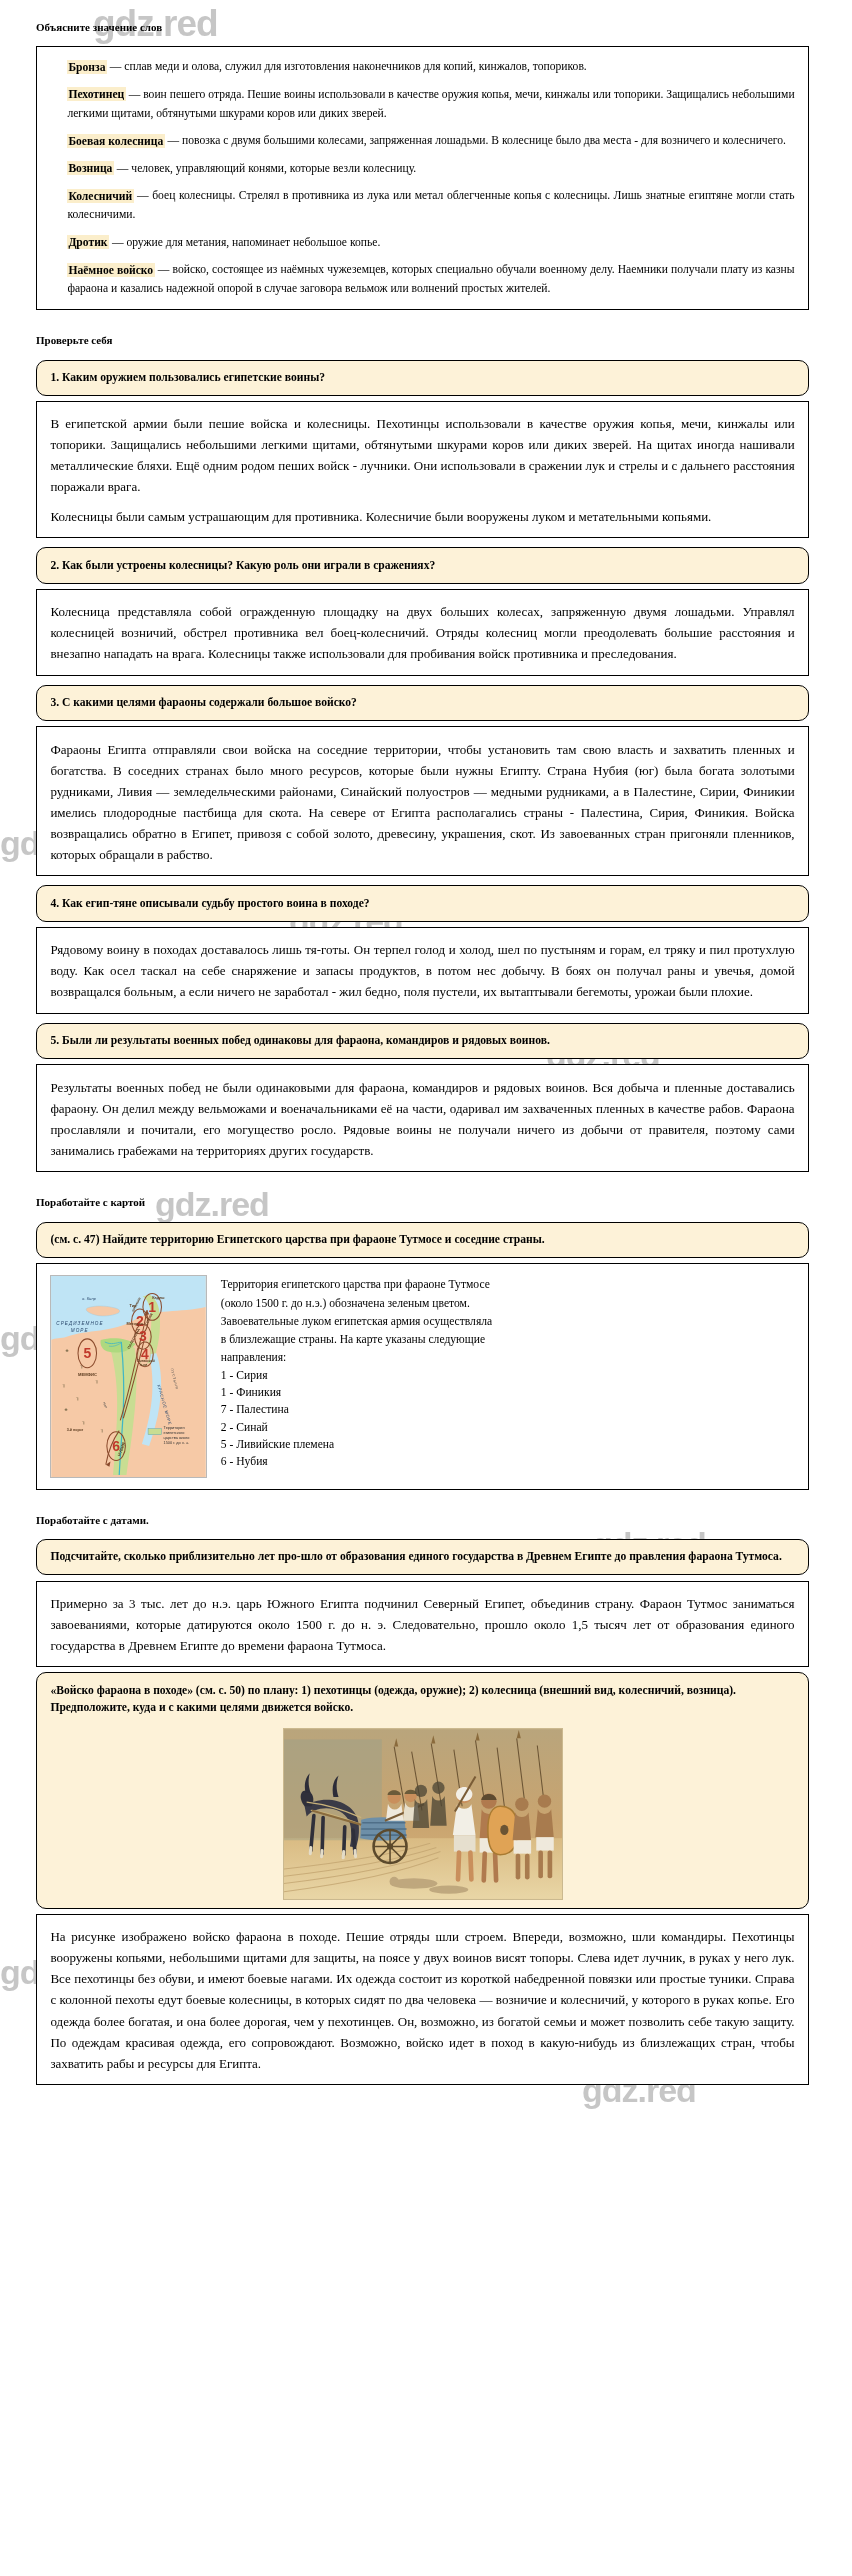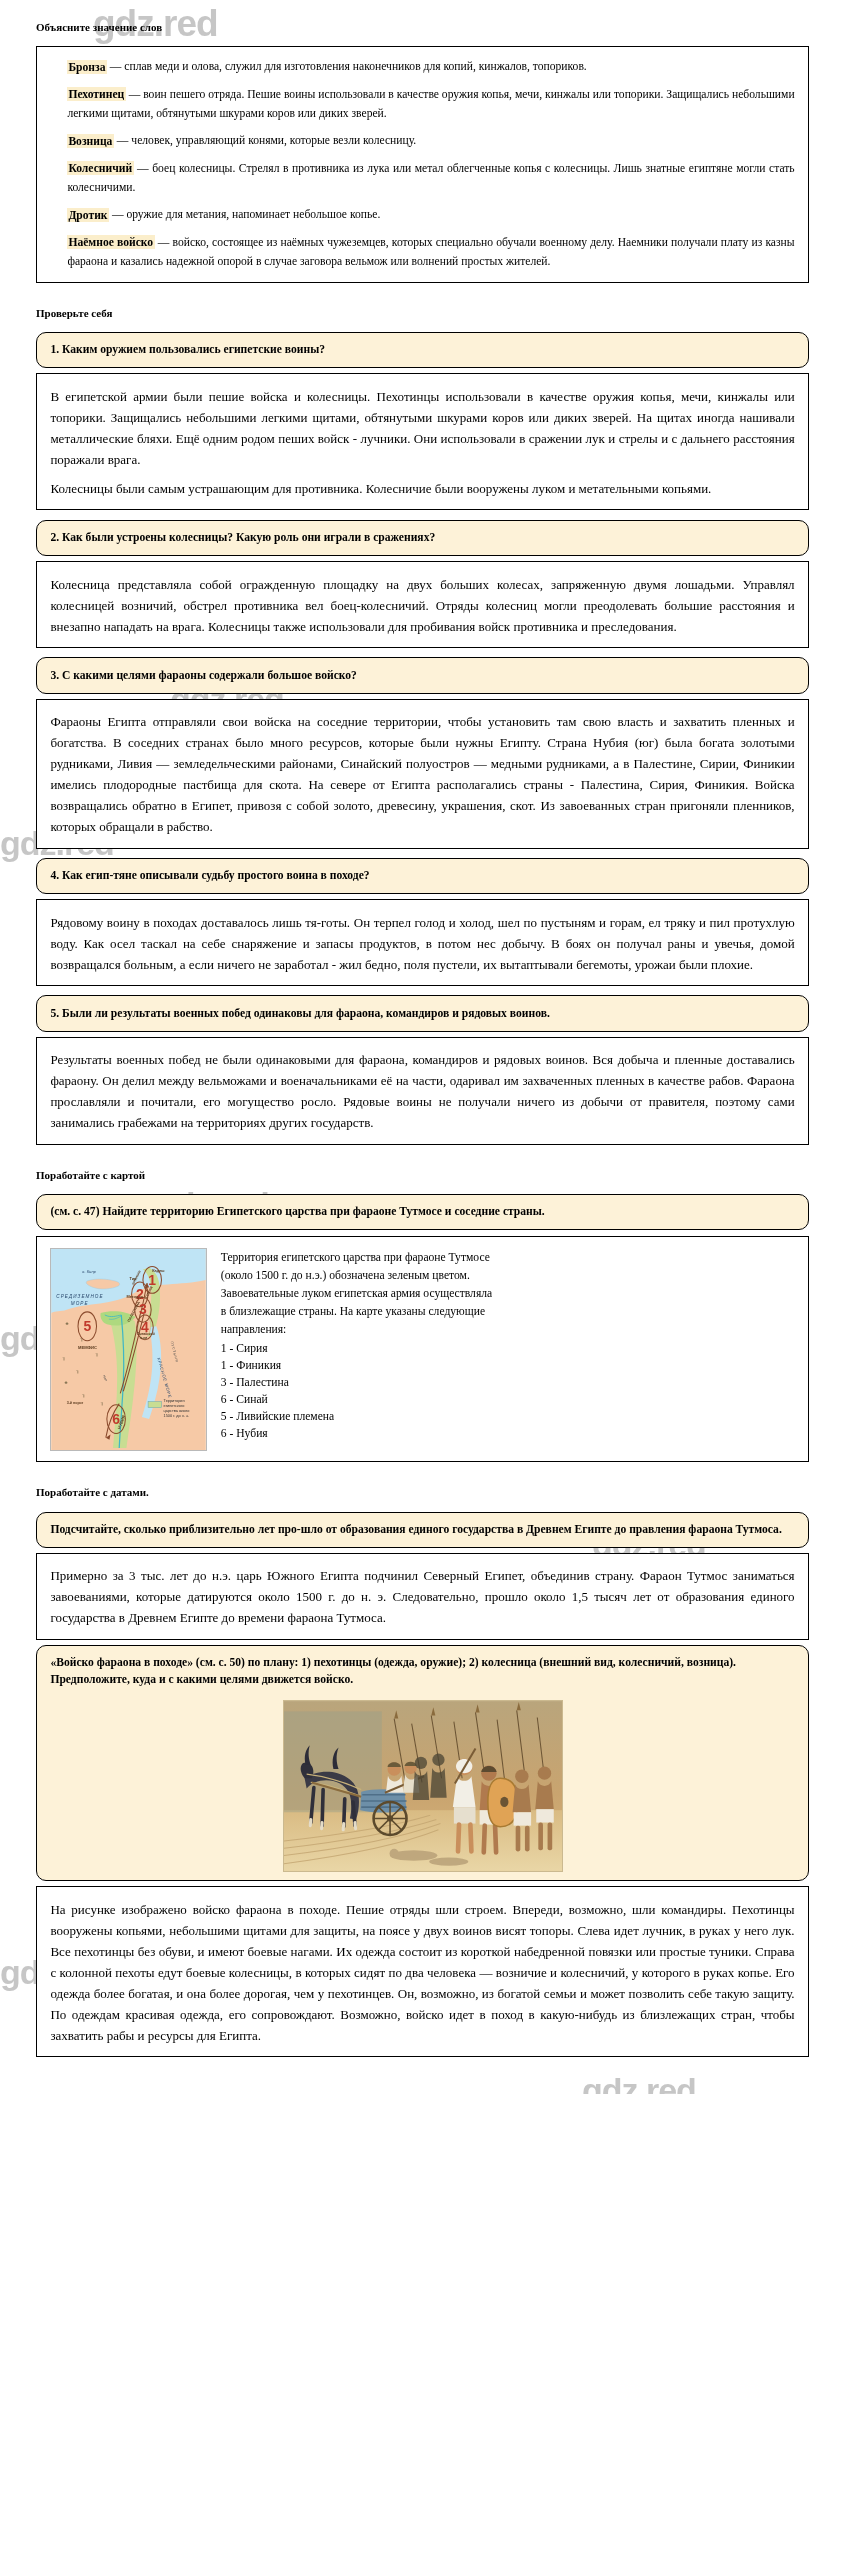--- a/index.html
+++ b/index.html
@@ -160,20 +160,24 @@
   <div class="box">
     <p class="vocab-entry">
       <span class="term">Бронза</span>
       <span>— сплав меди и олова, служил для изготовления наконечников для копий, кинжалов, топориков.</span>
     </p>
     <p class="vocab-entry">
       <span class="term">Пехотинец</span>
       <span>— воин пешего отряда. Пешие воины использовали в качестве оружия копья, мечи, кинжалы или топорики. Защищались небольшими легкими щитами, обтянутыми шкурами коров или диких зверей.</span>
     </p>
     <p class="vocab-entry">
+      <span class="term">Боевая колесница</span>
+      <span>— повозка с двумя большими колесами, запряженная лошадьми. В колеснице было два места - для возничего и колесничего.</span>
+    </p>
+    <p class="vocab-entry">
       <span class="term">Возница</span>
       <span>— человек, управляющий конями, которые везли колесницу.</span>
     </p>
     <p class="vocab-entry">
       <span class="term">Колесничий</span>
       <span>— боец колесницы. Стрелял в противника из лука или метал облегченные копья с колесницы. Лишь знатные египтяне могли стать колесничими.</span>
     </p>
     <p class="vocab-entry">
       <span class="term">Дротик</span>
       <span>— оружие для метания, напоминает небольшое копье.</span>
@@ -337,22 +341,22 @@
 
       <div class="map-legend-text">
         <p class="lead">Территория египетского царства при фараоне Тутмосе</p>
         <p class="lead">(около 1500 г. до н.э.) обозначена зеленым цветом.</p>
         <p class="lead">Завоевательные луком египетская армия осуществляла</p>
         <p class="lead">в близлежащие страны. На карте указаны следующие</p>
         <p class="lead">направления:</p>
         <ul>
           <li>1 - Сирия</li>
           <li>1 - Финикия</li>
-          <li>3 - Палестина</li>
-          <li>6 - Синай</li>
+          <li>7 - Палестина</li>
+          <li>2 - Синай</li>
           <li>5 - Ливийские племена</li>
           <li>6 - Нубия</li>
         </ul>
       </div>
     </div>
   </div>
 
   <h2 class="section-title spaced-top">Поработайте с датами.</h2>
 
   <div class="box cream tight">

